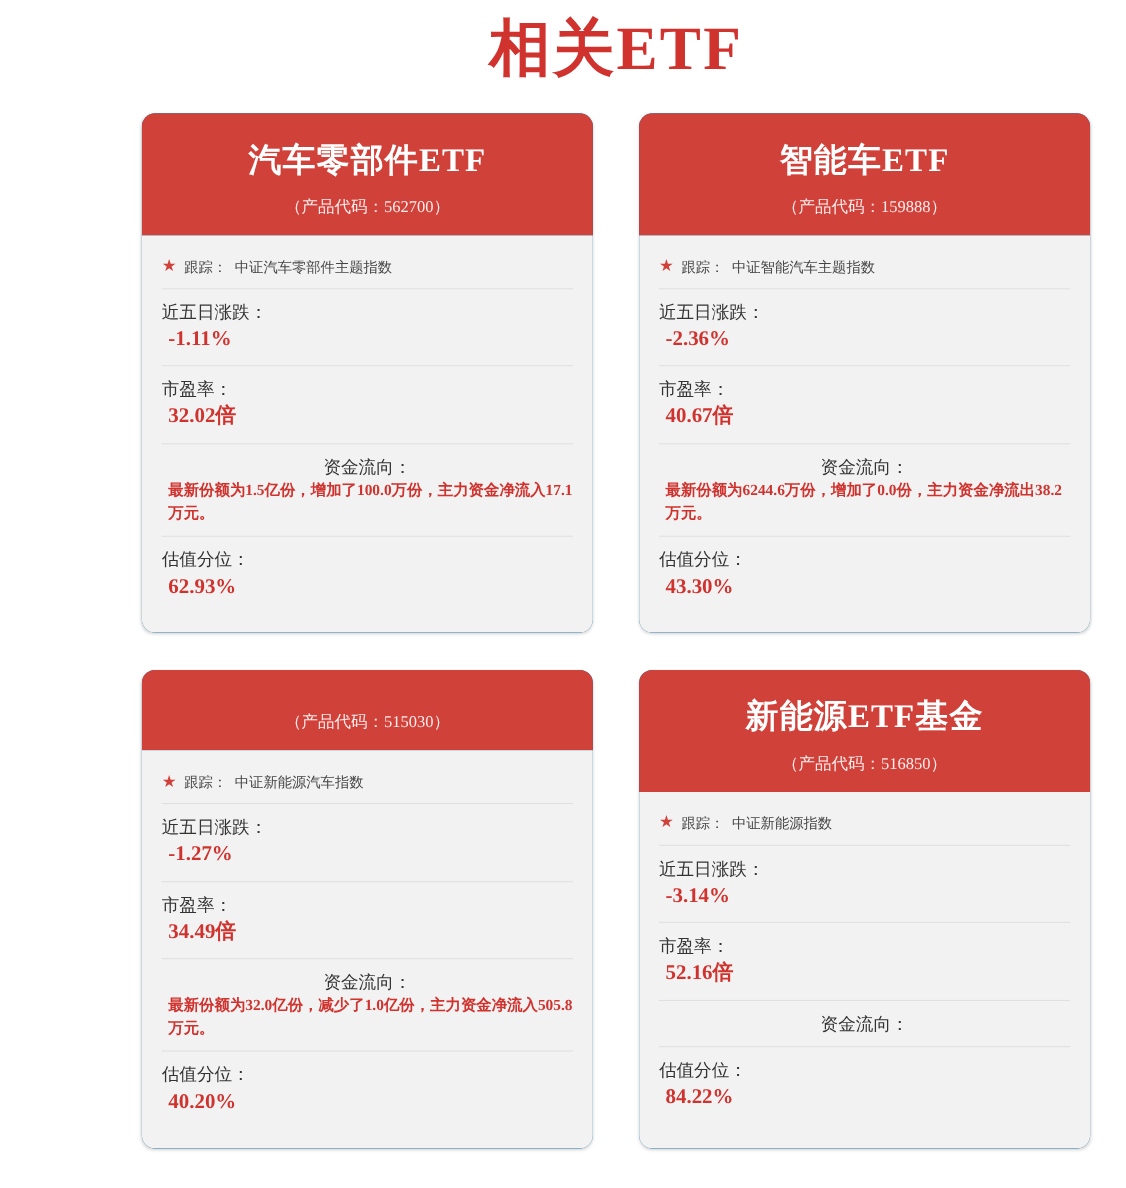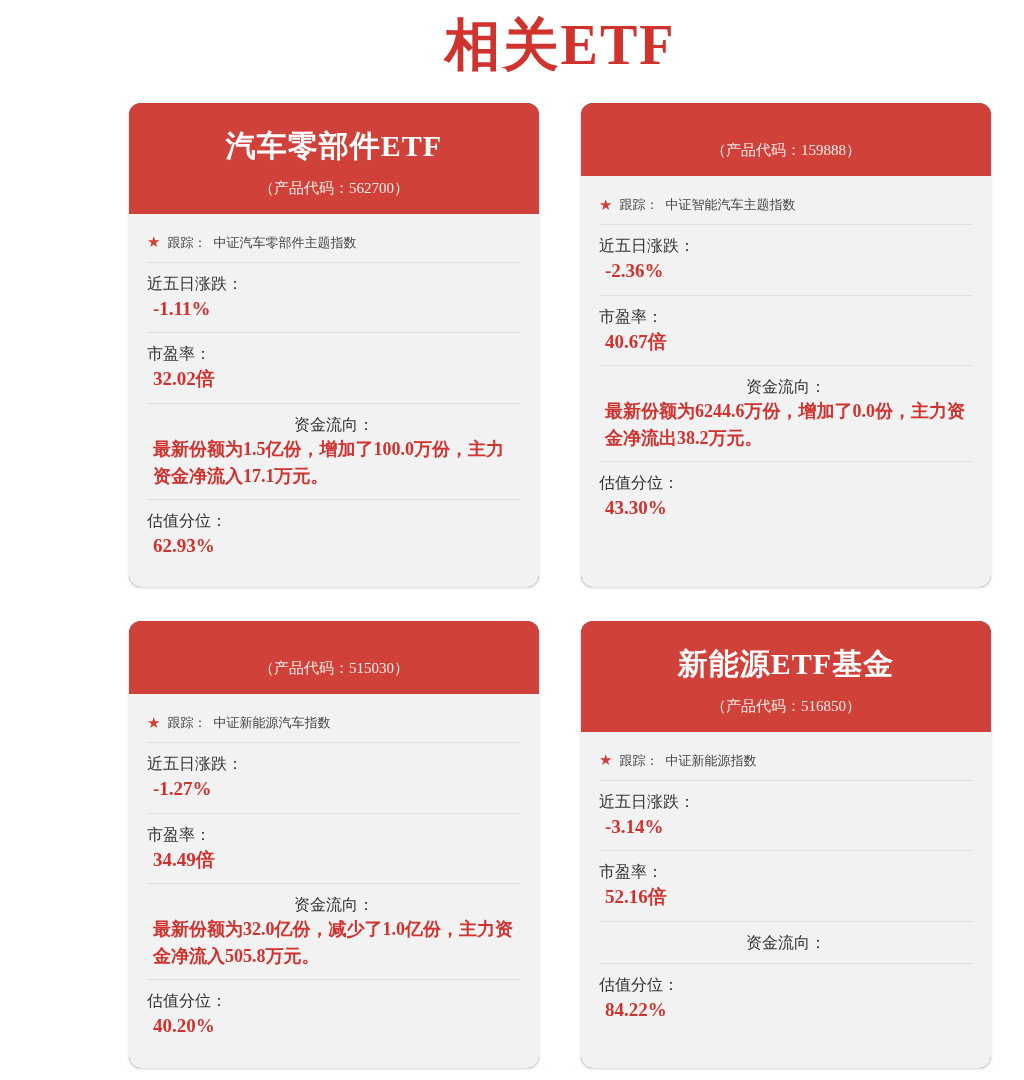--- a/index.html
+++ b/index.html
@@ -103,21 +103,21 @@
   }
   .row-value {
     font-size: 19px;
     color: #d0322e;
     font-weight: bold;
     margin-left: 6px;
     line-height: 1.5;
   }
   .row-value.flow {
     flex: 1;
-    font-size: 18px;
+    font-size: 14px;
   }
   .row.flow-row {
     align-items: center;
   }
 </style>
 </head>
 <body>
 
 <div class="page">
 
@@ -150,20 +150,21 @@
         </div>
         <div class="row">
           <span class="row-label">估值分位：</span>
           <span class="row-value">62.93%</span>
         </div>
       </div>
     </div>
 
     <div class="card">
       <div class="card-head">
+        <div class="card-name">智能车ETF</div>
         <div class="card-code">（产品代码：159888）</div>
       </div>
       <div class="card-body">
         <div class="track-row">
           <span class="star-icon">★</span>
           <span class="track-text">跟踪：</span>
           <span class="track-text">中证智能汽车主题指数</span>
         </div>
         <div class="row">
           <span class="row-label">近五日涨跌：</span>

